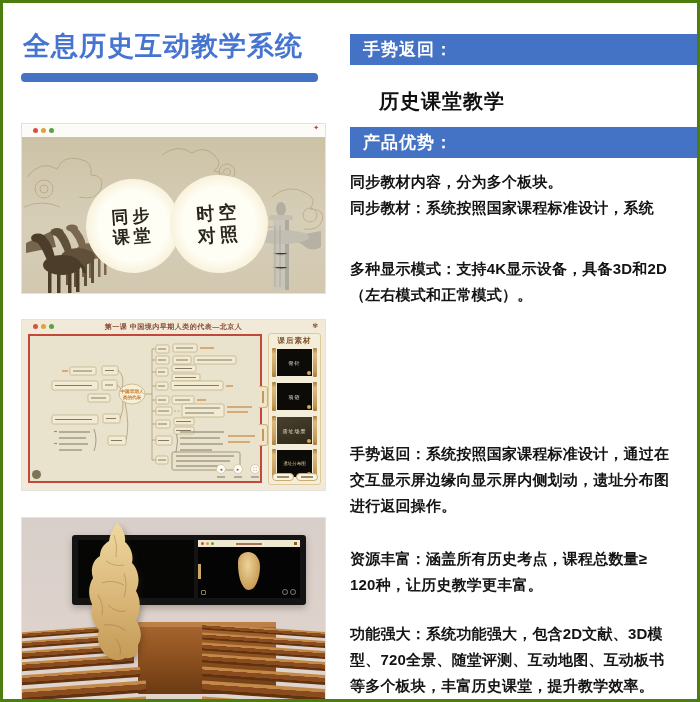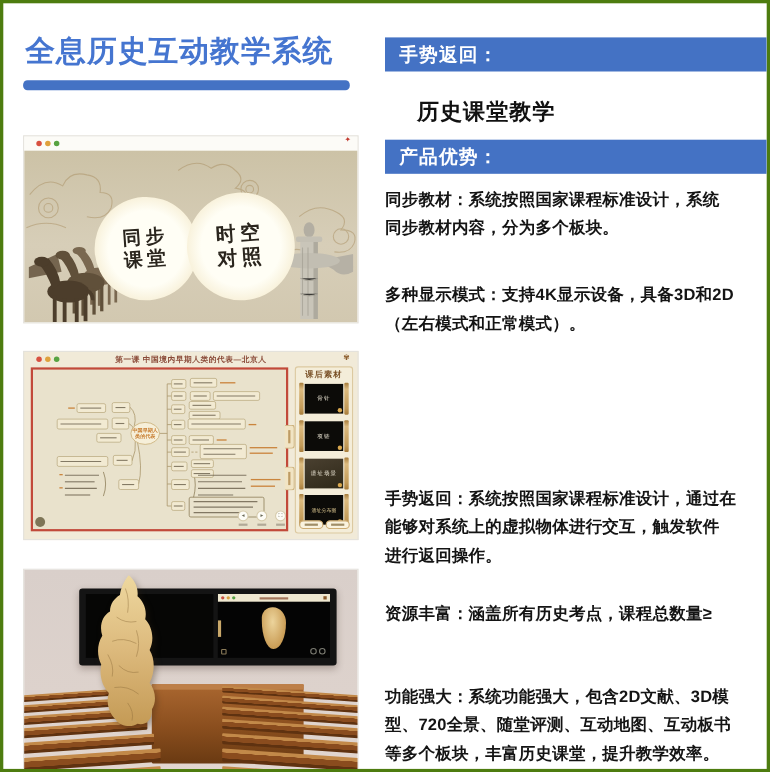--- a/index.html
+++ b/index.html
@@ -105,34 +105,35 @@
 <div class="page">
 
   <div class="main-title">全息历史互动教学系统</div>
   <div class="title-underline"></div>
 
   <div class="hbar bar-scenario">手势返回：</div>
   <div class="scenario-text">历史课堂教学</div>
   <div class="hbar bar-advantage">产品优势：</div>
 
   <div class="para" style="top:166px">
+    <div>同步教材内容，分为多个板块。</div>
     <div>同步教材：系统按照国家课程标准设计，系统</div>
-    <div>同步教材内容，分为多个板块。</div>
   </div>
   <div class="para" style="top:253px">
     <div>多种显示模式：支持4K显示设备，具备3D和2D</div>
     <div>（左右模式和正常模式）。</div>
   </div>
   <div class="para" style="top:438px">
     <div>手势返回：系统按照国家课程标准设计，通过在</div>
-    <div>能够对系统上的虚拟物体进行交互，触发软件</div>
+    <div>交互显示屏边缘向显示屏内侧划动，遗址分布图</div>
     <div>进行返回操作。</div>
   </div>
   <div class="para" style="top:543px">
     <div>资源丰富：涵盖所有历史考点，课程总数量≥</div>
+    <div>120种，让历史教学更丰富。</div>
   </div>
   <div class="para" style="top:618px">
     <div>功能强大：系统功能强大，包含2D文献、3D模</div>
     <div>型、720全景、随堂评测、互动地图、互动板书</div>
     <div>等多个板块，丰富历史课堂，提升教学效率。</div>
   </div>
 
   <div class="shot shot1">
     <div class="s1-bar">
       <span class="dot r" style="left:11px"></span>

